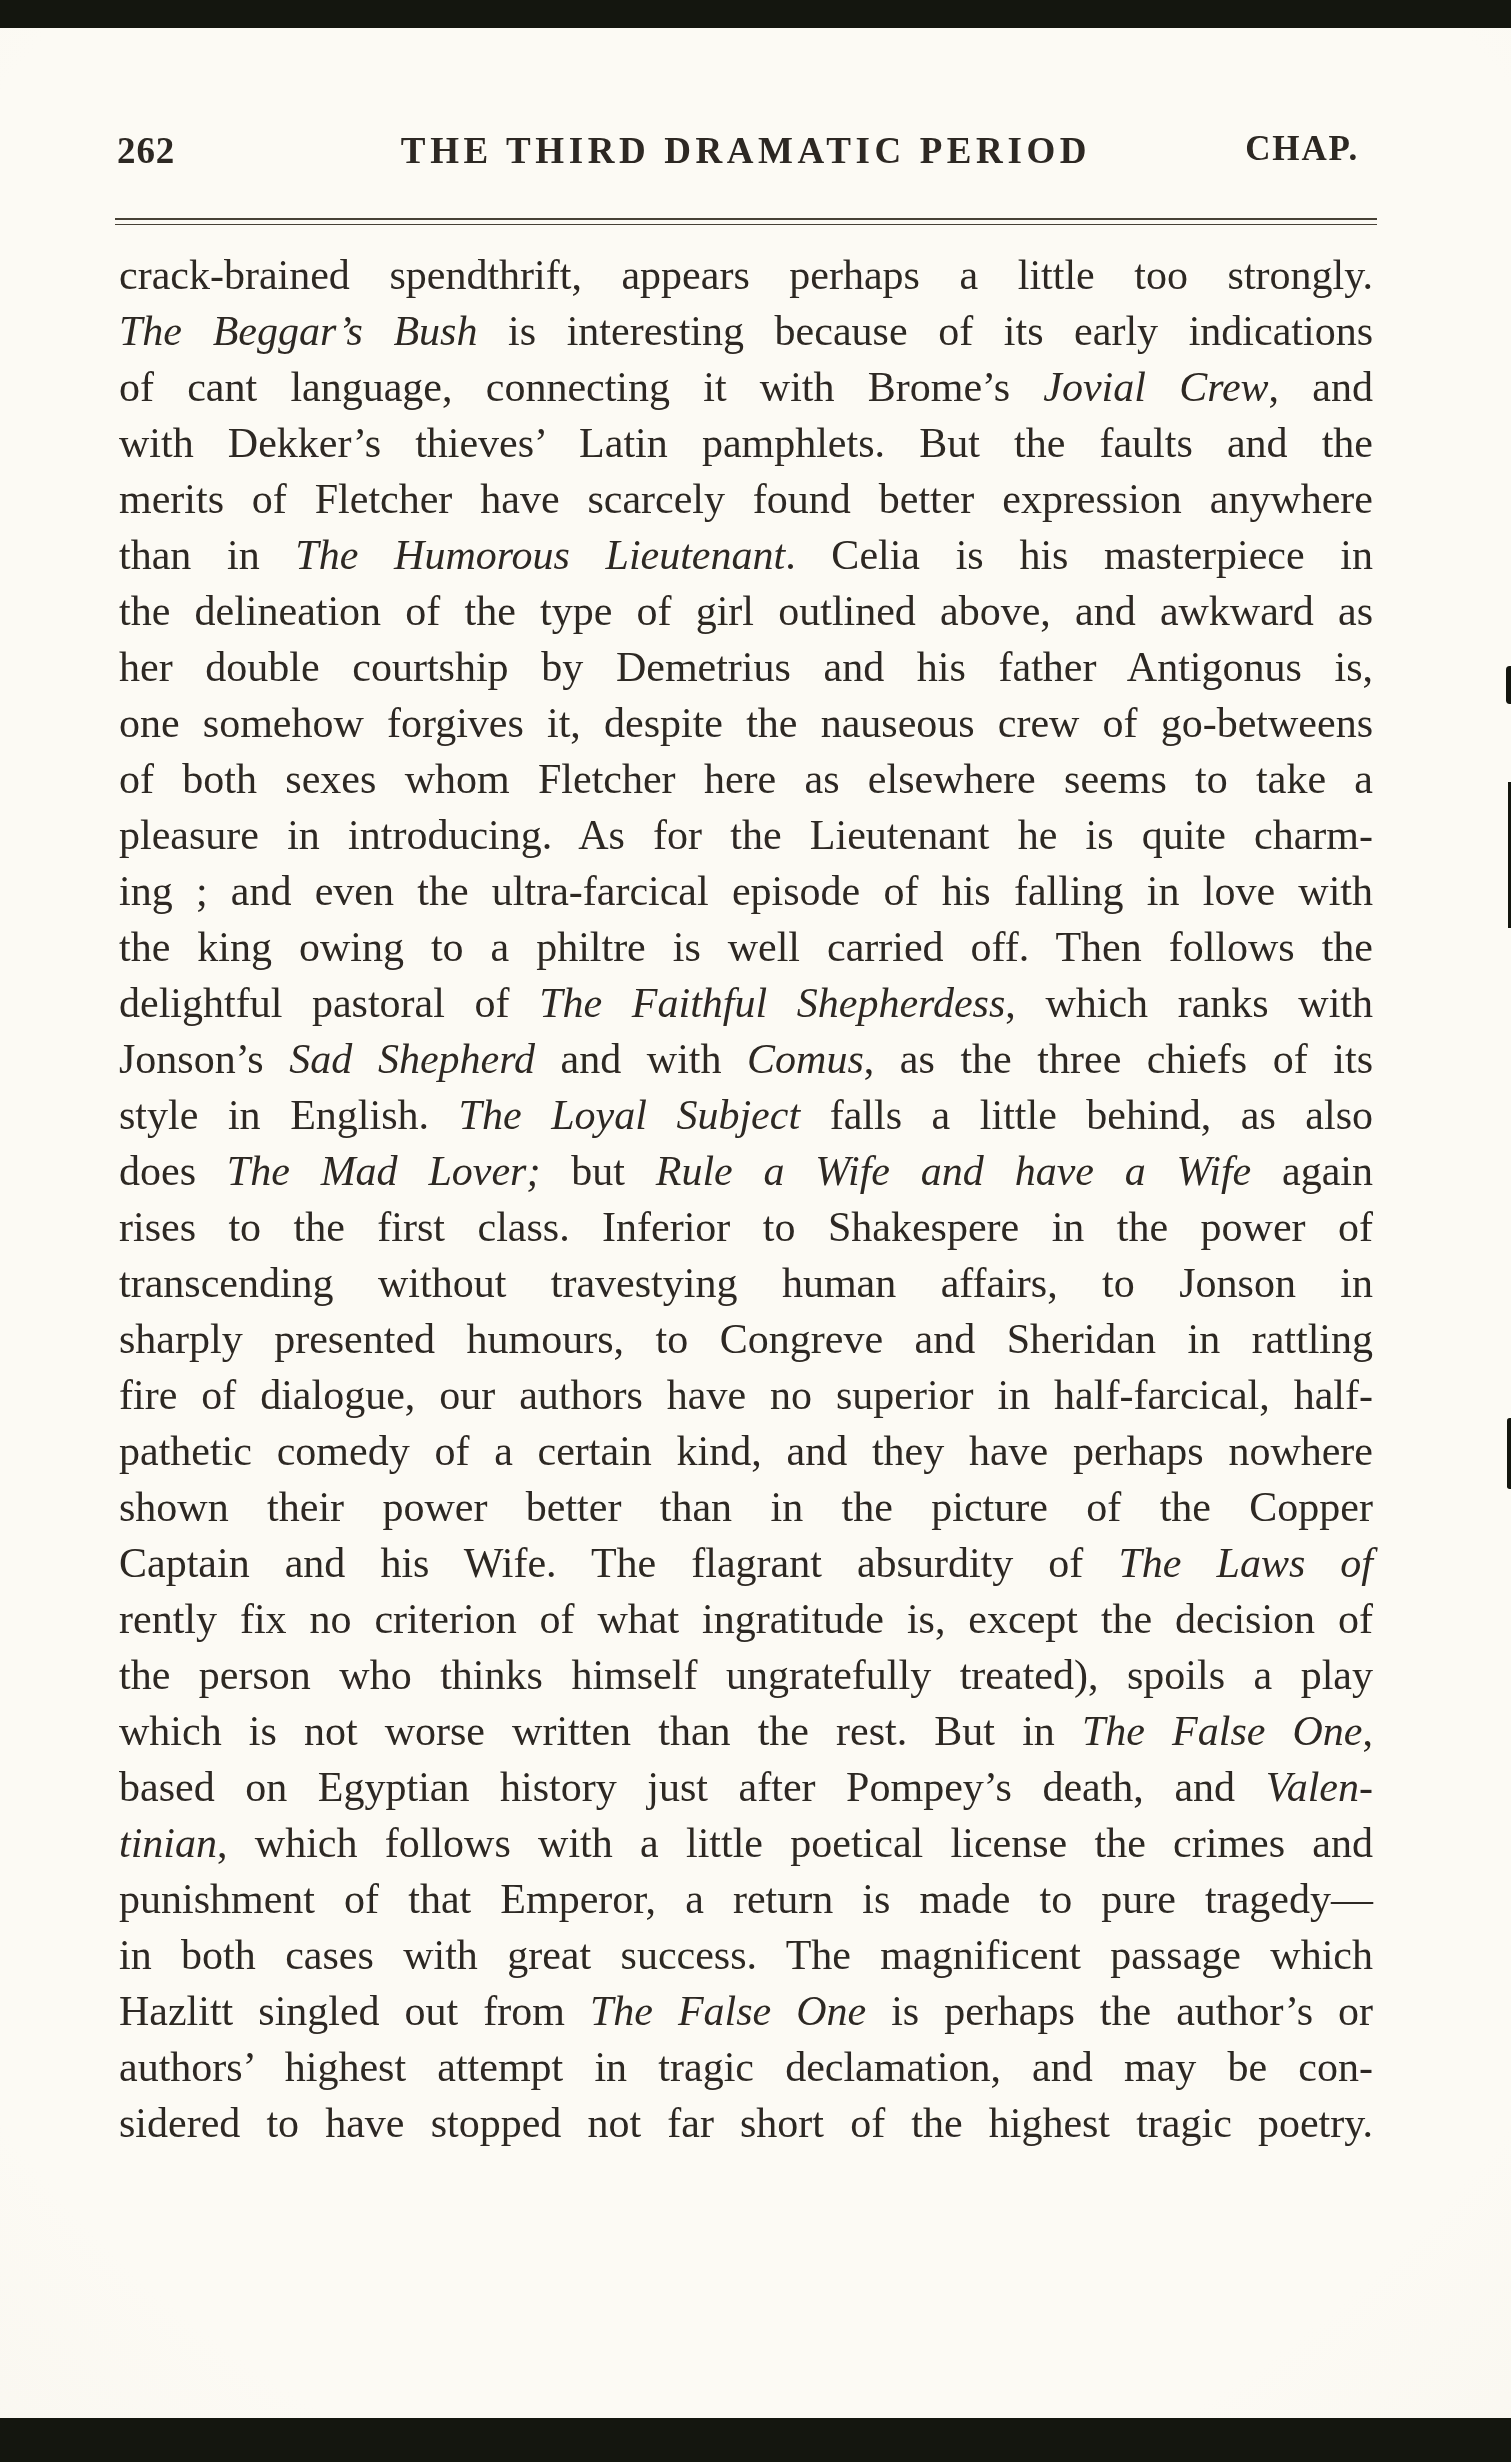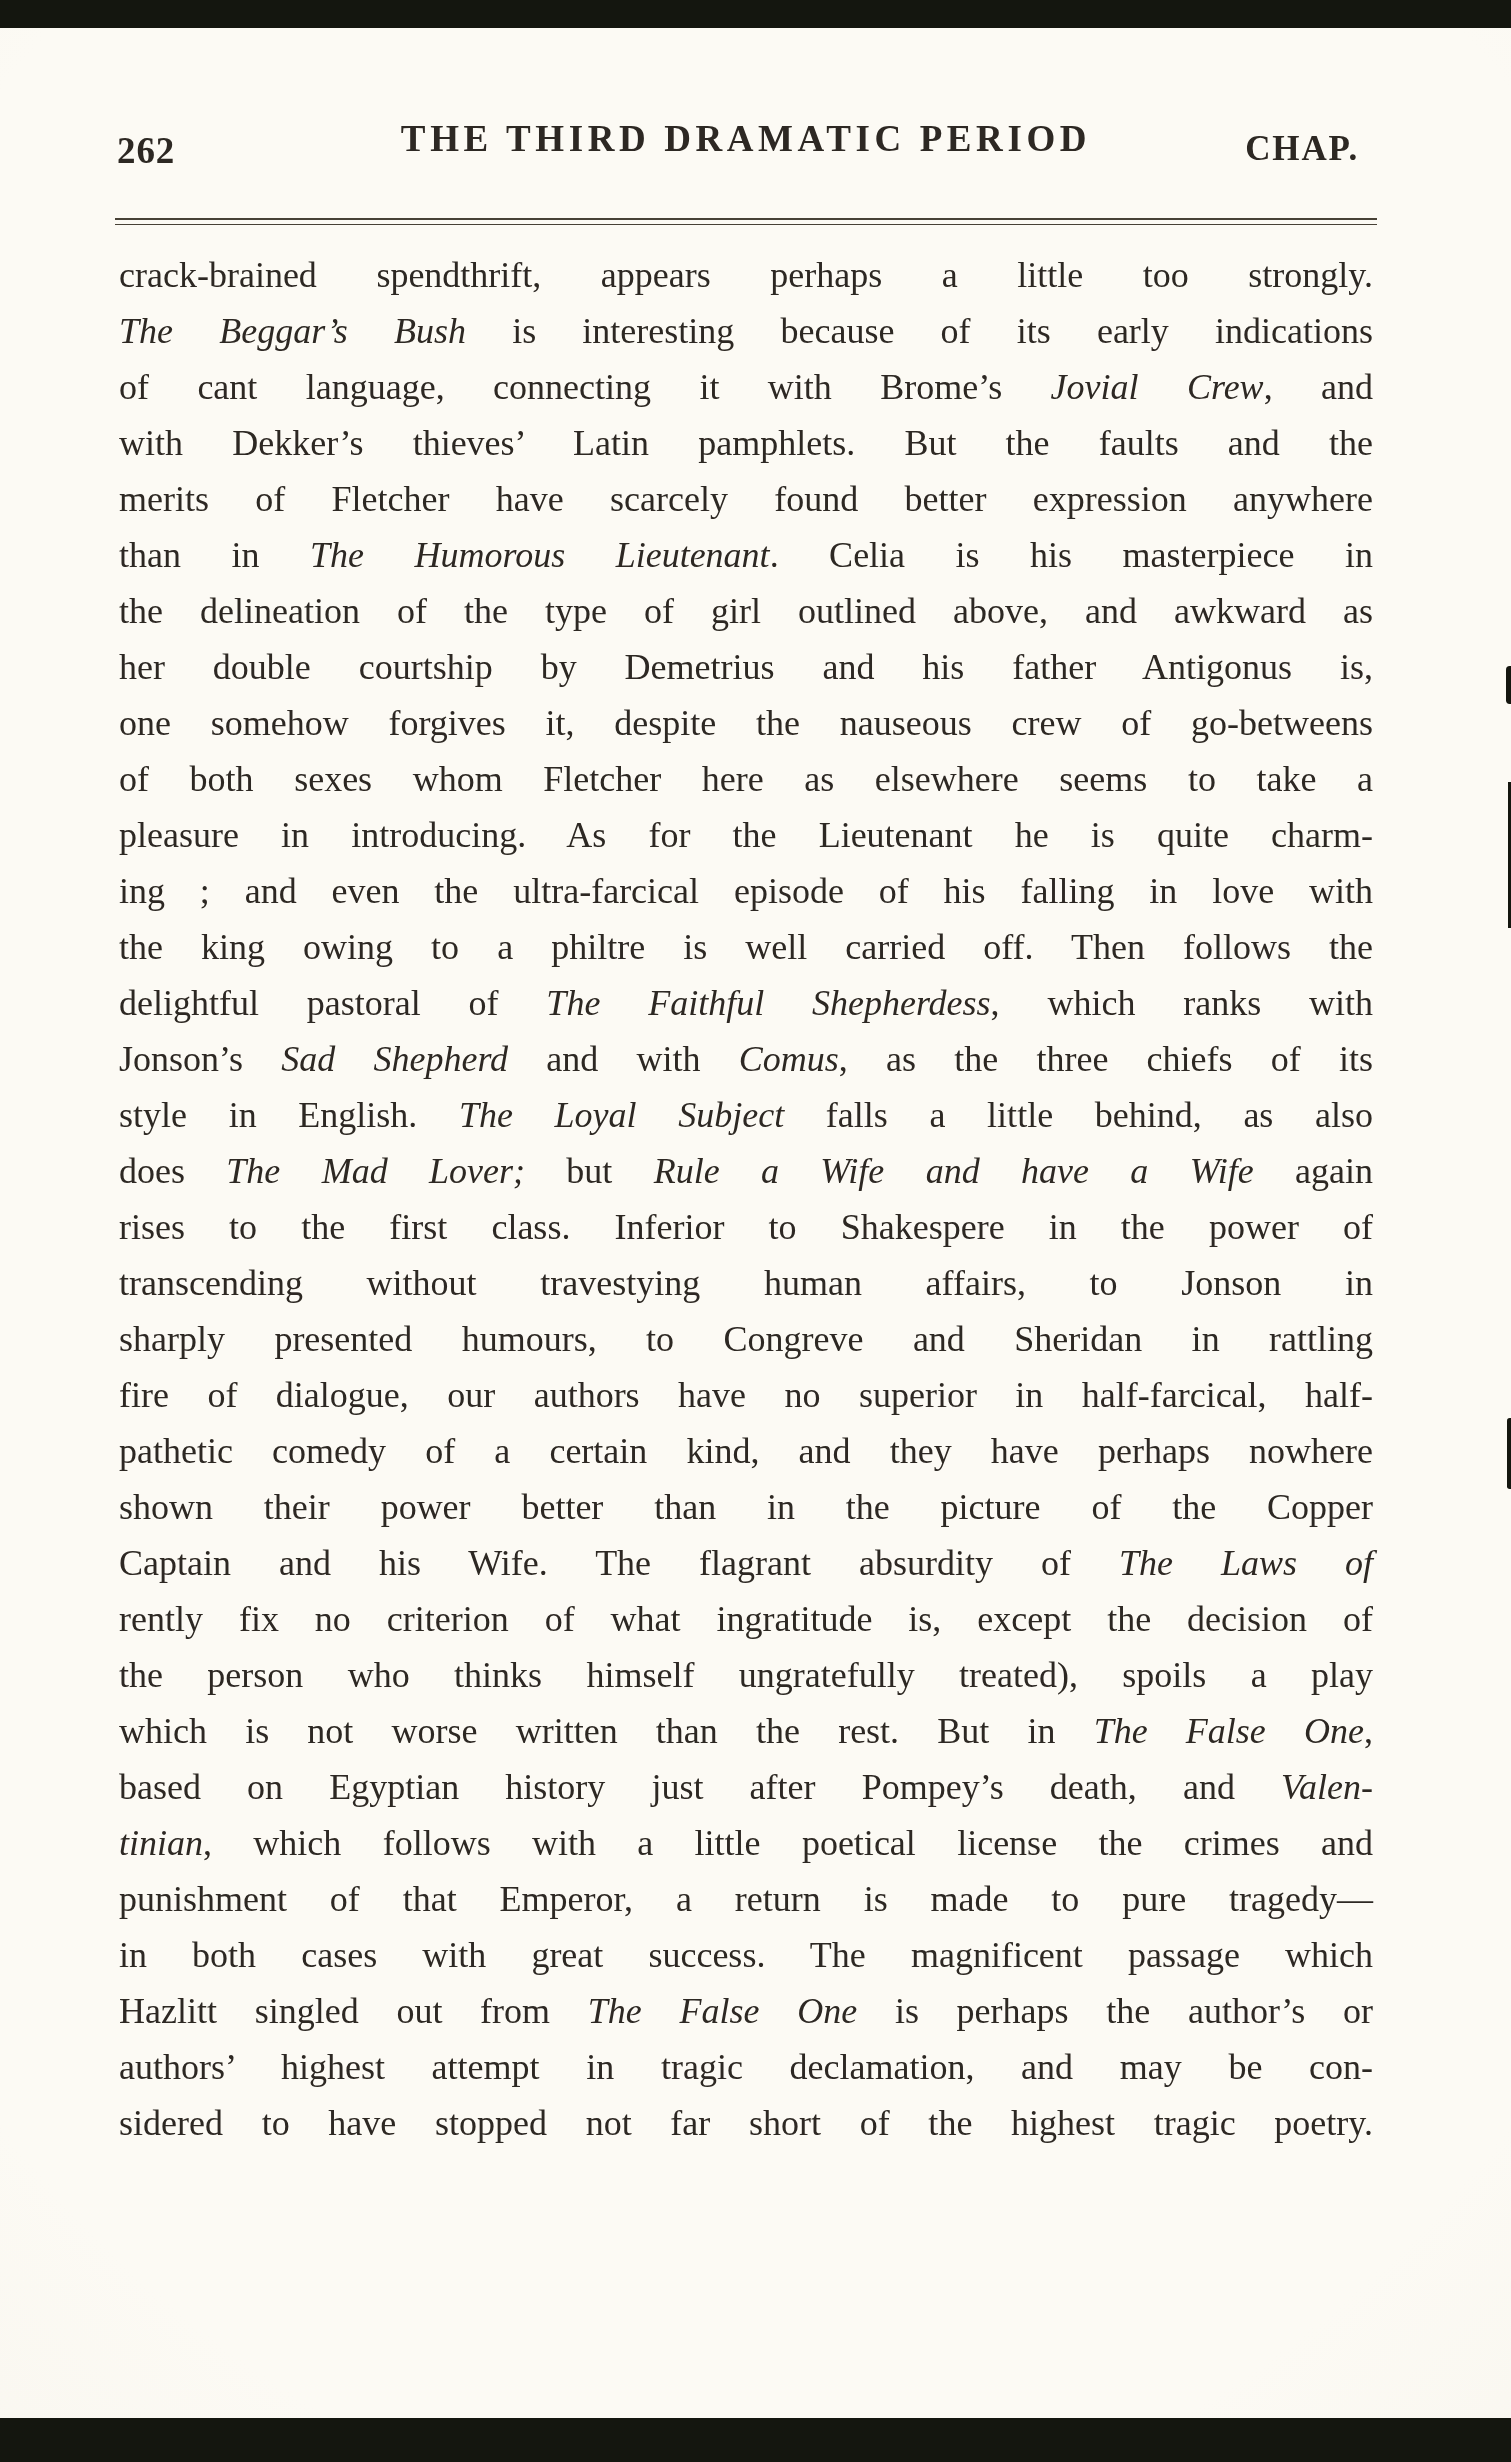--- a/index.html
+++ b/index.html
@@ -27,35 +27,35 @@
   .mark-3 { top: 1418px; width: 4.6px; height: 71px; border-radius: 2.7px 0 0 2.7px; }
 
   .header {
     position: absolute; left: 117px; right: 137px; top: 115px; height: 57px; font-weight: bold;
   }
   .page-number {
     position: absolute; left: 0; bottom: 0;
     font-size: 37px; letter-spacing: 0.9px;
   }
   .running-title {
-    position: absolute; left: 50%; transform: translateX(-50%); bottom: 12px;
+    position: absolute; left: 50%; transform: translateX(-50%); bottom: 0;
     font-size: 37px; letter-spacing: 4.6px; white-space: nowrap; text-align: right;
   }
   .chapter-label {
     position: absolute; right: 16px; bottom: 2.7px;
     font-size: 35px; letter-spacing: 1.8px;
   }
   .rule {
     position: absolute; left: 115px; right: 135px; top: 218px; height: 7.3px;
     border-top: 2.7px solid #474136;
     border-bottom: 1.8px solid #474136;
   }
   .text-block {
     position: absolute; left: 119px; right: 139px; top: 247px;
-    font-size: 36px; line-height: 56px;
+    font-size: 42px; line-height: 56px;
   }
   .line {
     text-align: justify;
     text-align-last: justify;
   }
   .it { font-style: italic; }
 </style>
 </head>
 <body>
 

